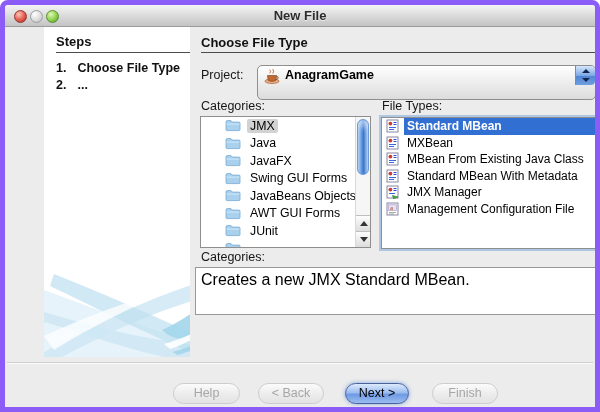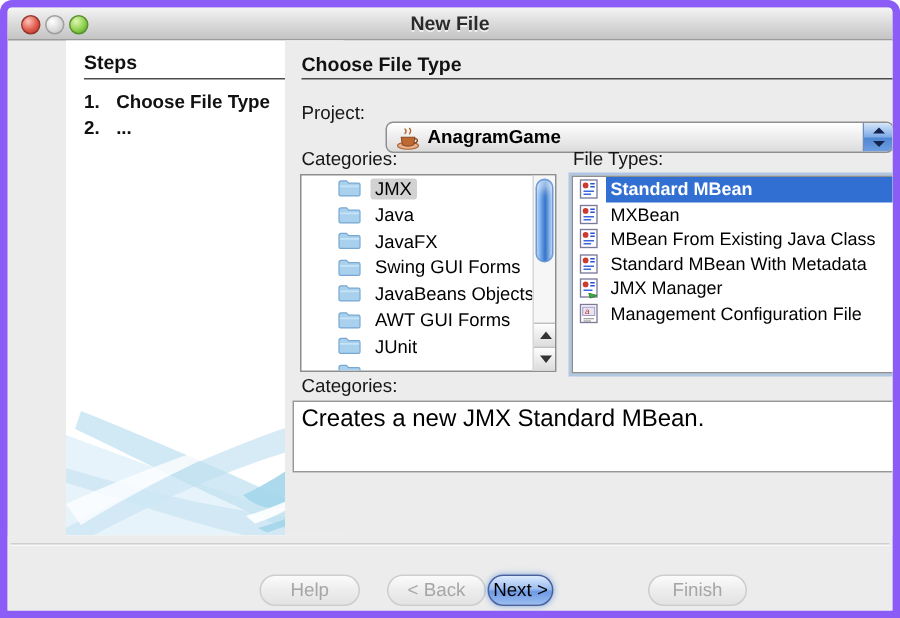--- a/index.html
+++ b/index.html
@@ -26,22 +26,22 @@
   .steps-title{position:absolute;left:12px;top:7px;font-size:13px;font-weight:bold;color:#111;}
   .steps-rule{position:absolute;left:12px;top:25px;width:161px;height:1px;background:#4c4c4c;}
   .step{position:absolute;left:12px;font-size:12.5px;font-weight:bold;color:#111;}
   .step .lbl{margin-left:11px;}
   .swirl{position:absolute;left:0;bottom:0;}
   
   .heading{position:absolute;left:11px;top:8px;font-size:13px;font-weight:bold;color:#111;}
   .heading-rule{position:absolute;left:11px;top:25px;width:397px;height:1px;background:#4c4c4c;}
   .flabel{position:absolute;font-size:12.5px;color:#161616;}
   
-  .combo{position:absolute;left:67px;top:38px;width:339px;height:21px;border:1px solid #8f8f8f;border-radius:5px;
-         background:linear-gradient(#ffffff,#efefef 45%,#dcdcdc);box-shadow:inset 0 1px 0 #fff;margin-top:16px;}
+  .combo{position:absolute;left:67px;top:38px;width:339px;height:35px;border:1px solid #8f8f8f;border-radius:5px;
+         background:linear-gradient(#ffffff,#efefef 45%,#dcdcdc);box-shadow:inset 0 1px 0 #fff;}
   .combo-text{position:absolute;left:27px;top:2px;font-size:12.5px;font-weight:bold;color:#000;}
   .coffee{position:absolute;left:6px;top:3px;}
   .stepper{position:absolute;right:0px;top:0px;width:20px;height:19px;border-radius:0 4px 4px 0;
            background:linear-gradient(#d5e6fa,#7da9e6 50%,#4f85d2 52%,#6f9fe0);
            border-left:1px solid #6d8cc0;}
   .arr{position:absolute;left:6px;width:0;height:0;border-left:4px solid transparent;border-right:4px solid transparent;}
   .arr.up{top:3px;border-bottom:4.5px solid #14254d;}
   .arr.dn{bottom:3px;border-top:4.5px solid #14254d;}
   
   .listbox{position:absolute;background:#fff;border:1px solid #8e8e8e;overflow:hidden;}
@@ -261,18 +261,18 @@
     <div class="flabel" style="left:11px;top:223px;">Categories:</div>
     <div class="desc-box">
       <span>Creates a new JMX Standard MBean.</span>
     </div>
   </div>
 
   <div class="footer">
     <div class="footer-line"></div>
     <div class="btn disabled" style="left:168px;width:67px;">Help</div>
     <div class="btn disabled" style="left:253px;width:66px;">&lt; Back</div>
-    <div class="btn default" style="left:320px;width:44px;">Next &gt;</div>
+    <div class="btn default" style="left:340px;width:64px;">Next &gt;</div>
     <div class="btn disabled" style="left:427px;width:66px;">Finish</div>
     <div class="btn normal" style="left:513px;width:67px;margin-top:28px;">Cancel</div>
   </div>
 
 </div>
 
 </body></html>

